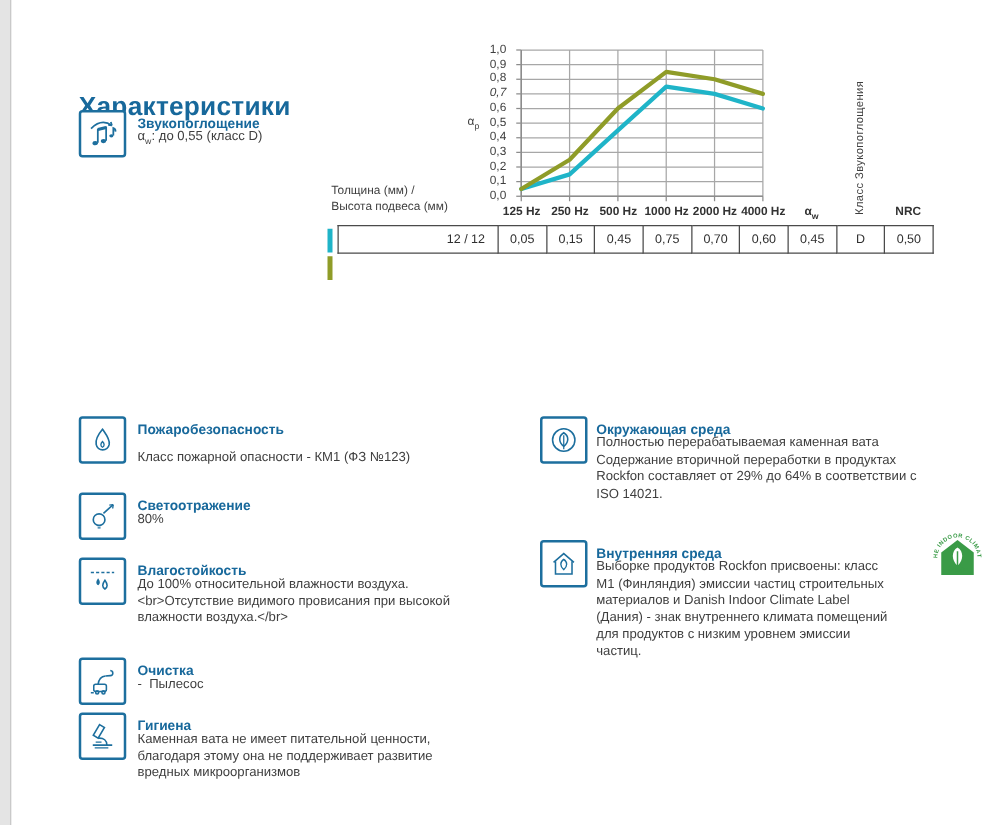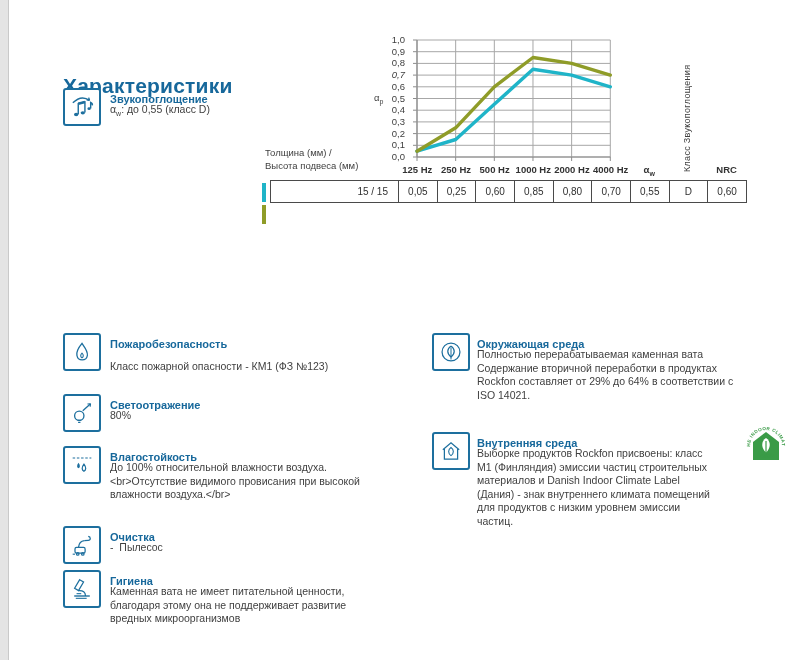--- a/index.html
+++ b/index.html
@@ -163,31 +163,31 @@
       <col style="width:38.67px">
       <col style="width:38.67px">
     <col style="width:38.67px">
       <col style="width:38.67px">
       <col style="width:38.67px">
       <col style="width:38.67px">
     <col style="width:38.67px">
       <col style="width:38.67px">
   </colgroup>
   <tbody>
-  <tr>
-    <td class="rowlabel">15 / 15</td>
+      <tr>
+    <td class="rowlabel">12 / 12</td>
     <td>0,05</td>
-    <td>0,25</td>
+    <td>0,15</td>
+    <td>0,45</td>
+    <td>0,75</td>
+    <td>0,70</td>
     <td>0,60</td>
-    <td>0,85</td>
-    <td>0,80</td>
-    <td>0,70</td>
-    <td>0,55</td>
+    <td>0,45</td>
     <td>D</td>
-    <td>0,60</td>
+    <td>0,50</td>
   </tr>
 </tbody>
   </table>
 
 <div class="section s-fire" style="left:63px;top:333px;">
   <div class="icon-box">
     <svg width="28" height="28" viewBox="0 0 36 36" fill="none" stroke="#1d6f9e" stroke-width="1.7">
       <path d="M18 7 C13 13 10.5 17.5 11.5 22.5 a6.8 6.8 0 0 0 13.4 0 C25.7 17 21.8 12.5 18 7 Z"></path>
       <path d="M18 19.5 c-2.2 2.2 -2.2 4.6 0 6 c2.2 -1.4 2.2 -3.8 0 -6 Z" stroke-width="1.4"></path>
     </svg>

